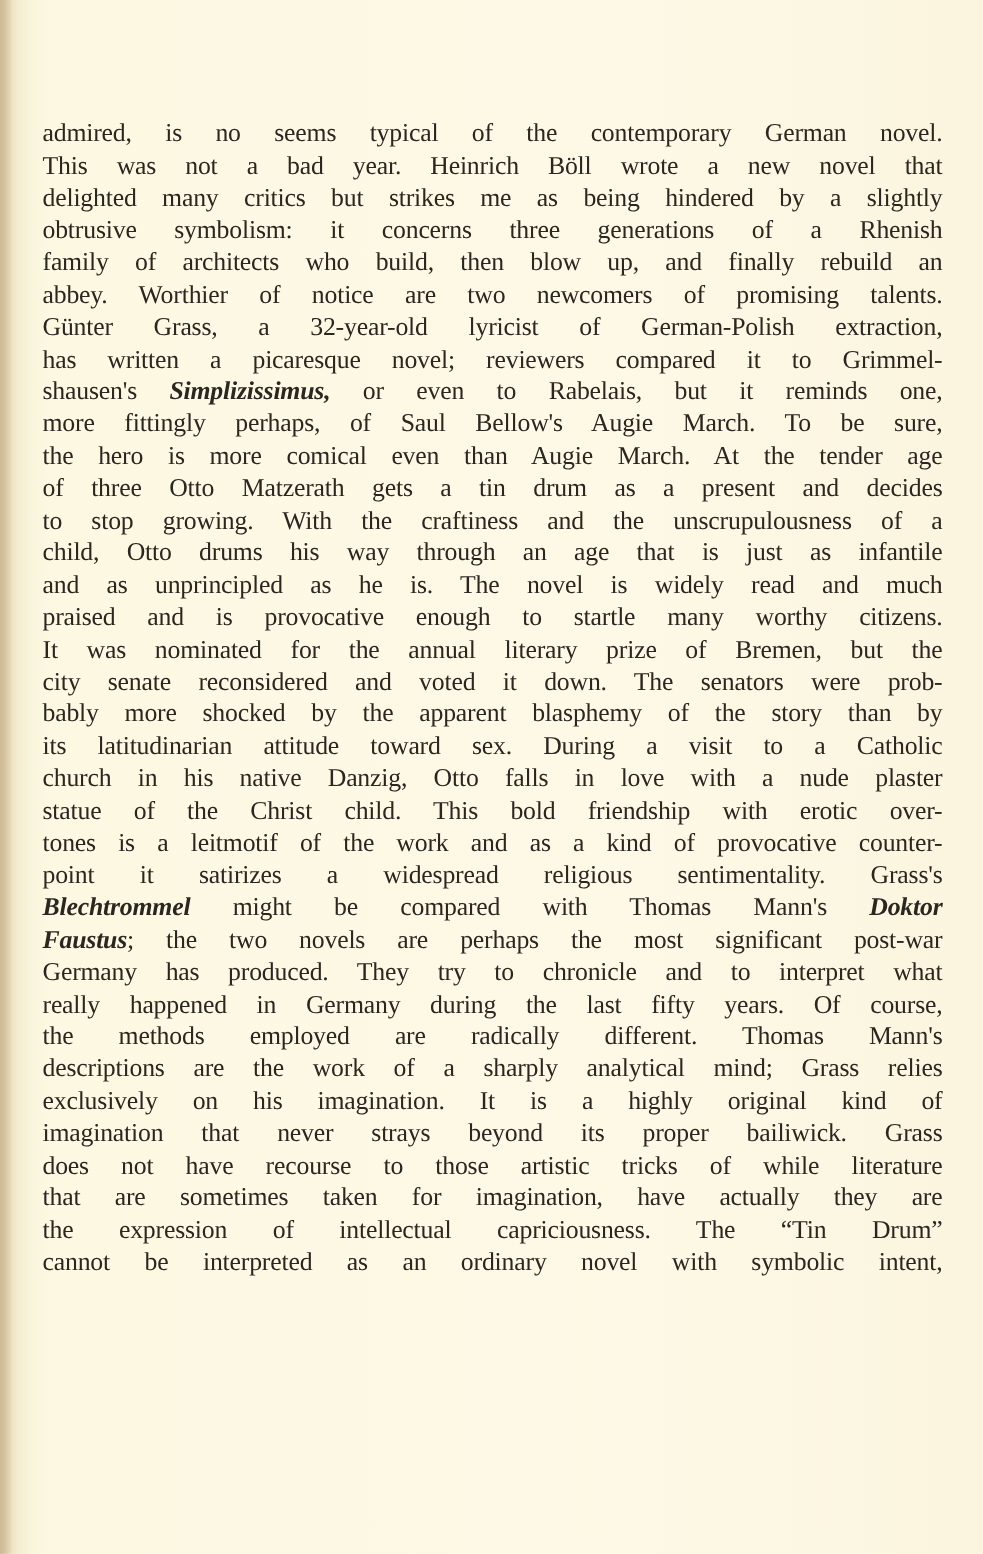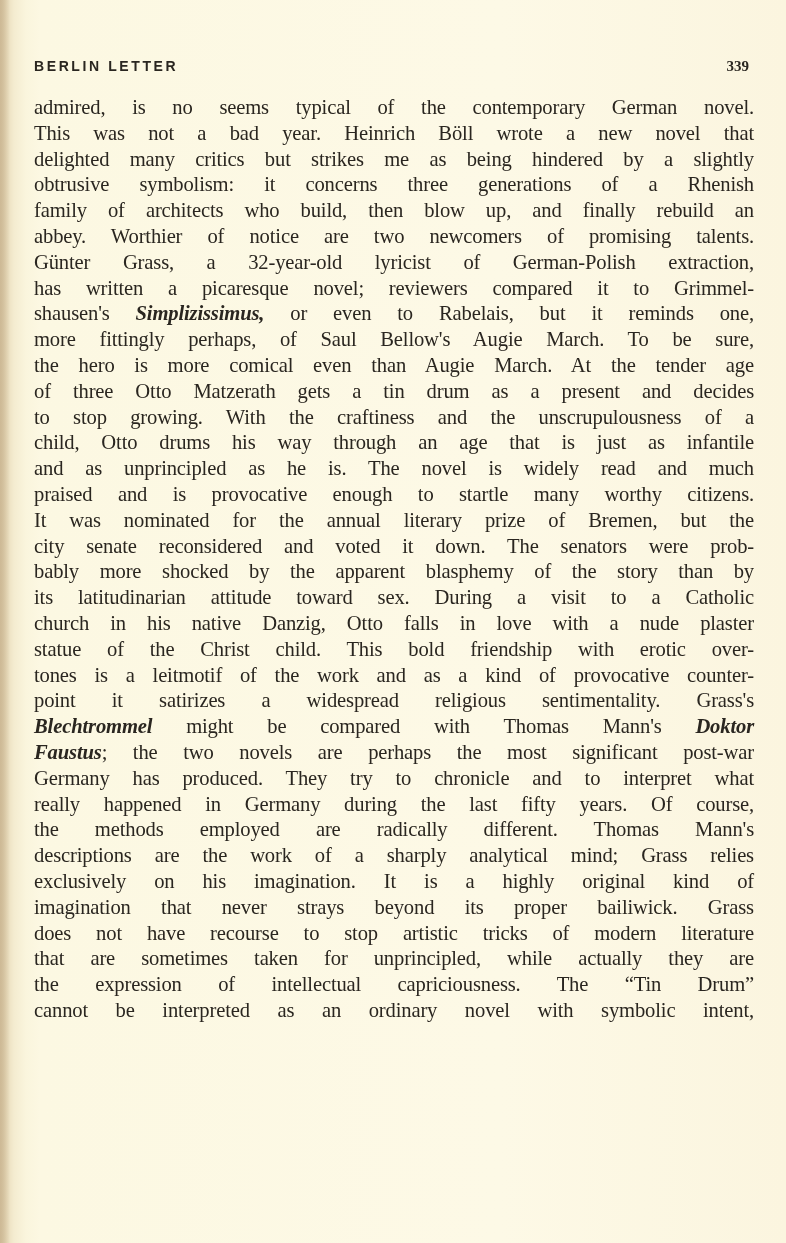--- a/index.html
+++ b/index.html
@@ -81,24 +81,20 @@
       white-space: normal;
     }
     em { font-style: italic; font-weight: bold; }
   </style>
 </head>
 <body>
 
 <div class="page">
   <div class="gutter-shadow"></div>
 
-  <div class="running-head">
-    <span class="running-title">BERLIN LETTER</span>
-    <span class="page-number">339</span>
-  </div>
 
   <div class="body-text" id="body-text">
       <div class="line"><span class="line-inner"><span>admired, is no seems typical of the contemporary German novel.</span></span></div>
       <div class="line"><span class="line-inner"><span>This was not a bad year. Heinrich Böll wrote a new novel that</span></span></div>
       <div class="line"><span class="line-inner"><span>delighted many critics but strikes me as being hindered by a slightly</span></span></div>
       <div class="line"><span class="line-inner"><span>obtrusive symbolism: it concerns three generations of a Rhenish</span></span></div>
       <div class="line"><span class="line-inner"><span>family of architects who build, then blow up, and finally rebuild an</span></span></div>
       <div class="line"><span class="line-inner"><span>abbey. Worthier of notice are two newcomers of promising talents.</span></span></div>
       <div class="line"><span class="line-inner"><span>Günter Grass, a 32-year-old lyricist of German-Polish extraction,</span></span></div>
       <div class="line"><span class="line-inner"><span>has written a picaresque novel; reviewers compared it to Grimmel-</span></span></div>
@@ -119,18 +115,18 @@
       <div class="line"><span class="line-inner"><span>tones is a leitmotif of the work and as a kind of provocative counter-</span></span></div>
       <div class="line"><span class="line-inner"><span>point it satirizes a widespread religious sentimentality. Grass's</span></span></div>
       <div class="line"><span class="line-inner"><em>Blechtrommel</em><span> might be compared with Thomas Mann's </span><em>Doktor</em></span></div>
       <div class="line"><span class="line-inner"><em>Faustus</em><span>; the two novels are perhaps the most significant post-war</span></span></div>
       <div class="line"><span class="line-inner"><span>Germany has produced. They try to chronicle and to interpret what</span></span></div>
       <div class="line"><span class="line-inner"><span>really happened in Germany during the last fifty years. Of course,</span></span></div>
       <div class="line"><span class="line-inner"><span>the methods employed are radically different. Thomas Mann's</span></span></div>
       <div class="line"><span class="line-inner"><span>descriptions are the work of a sharply analytical mind; Grass relies</span></span></div>
       <div class="line"><span class="line-inner"><span>exclusively on his imagination. It is a highly original kind of</span></span></div>
       <div class="line"><span class="line-inner"><span>imagination that never strays beyond its proper bailiwick. Grass</span></span></div>
-      <div class="line"><span class="line-inner"><span>does not have recourse to stop artistic tricks of modern literature</span></span></div>
-      <div class="line"><span class="line-inner"><span>that are sometimes taken for unprincipled, while actually they are</span></span></div>
+      <div class="line"><span class="line-inner"><span>does not have recourse to those artistic tricks of while literature</span></span></div>
+      <div class="line"><span class="line-inner"><span>that are sometimes taken for imagination, have actually they are</span></span></div>
       <div class="line"><span class="line-inner"><span>the expression of intellectual capriciousness. The “Tin Drum”</span></span></div>
       <div class="line"><span class="line-inner"><span>cannot be interpreted as an ordinary novel with symbolic intent,</span></span></div>
     </div>
 </div>
 
 </body></html>

